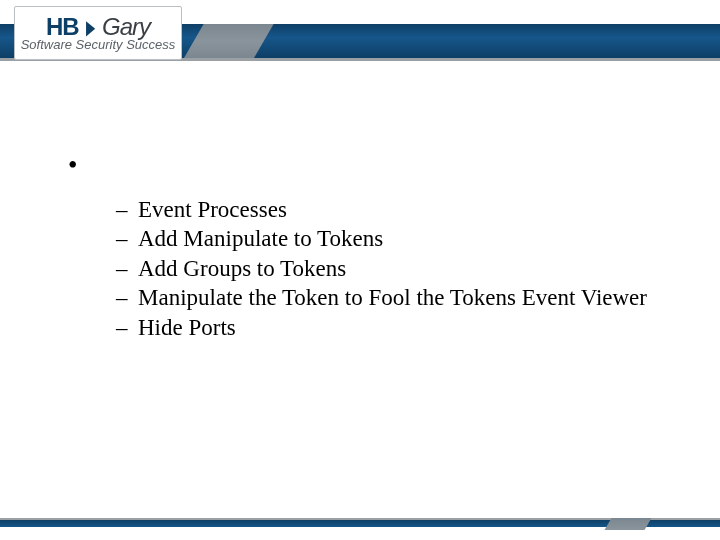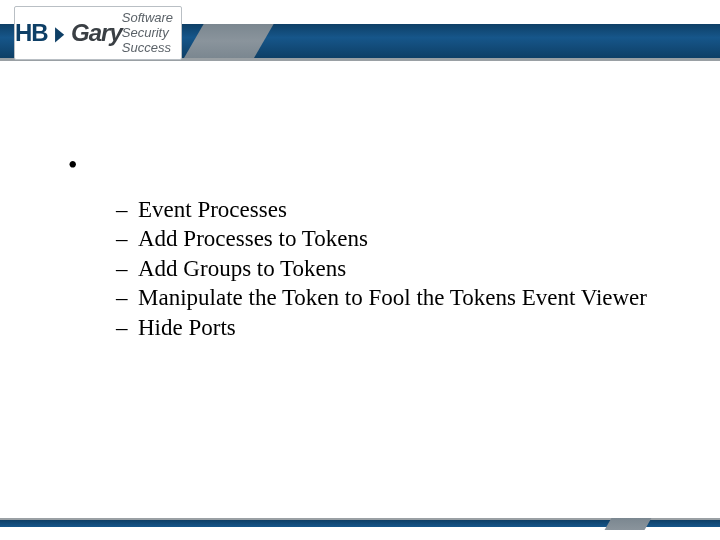--- a/index.html
+++ b/index.html
@@ -47,21 +47,21 @@
   .logo {
     position: absolute;
     top: 6px;
     left: 14px;
     width: 168px;
     height: 54px;
     background: #fff;
     border: 1px solid #b9bfc4;
     border-radius: 2px;
     display: flex;
-    flex-direction: row;
+    flex-direction: column;
     align-items: center;
     justify-content: center;
     font-family: Arial, Helvetica, sans-serif;
     z-index: 2;
   }
   .logo-top {
     display: flex;
     align-items: center;
     gap: 4px;
     line-height: 1;
@@ -72,21 +72,21 @@
     color: #0e3f66;
     letter-spacing: -1px;
   }
   .logo-arrow {
     color: #0e3f66;
     font-size: 20px;
     line-height: 1;
     transform: scaleX(0.6);
   }
   .logo-gary {
-    font-weight: 700;
+    font-weight: 400;
     font-size: 24px;
     color: #3a3f44;
     font-style: italic;
     letter-spacing: -1px;
   }
   .logo-tag {
     font-size: 13px;
     font-style: italic;
     color: #5b6268;
     margin-top: -2px;
@@ -178,21 +178,21 @@
     <div class="top-item">
       <span class="bullet">•</span>
     </div>
     <div class="sub-list">
       <div class="sub-item">
         <span class="dash">–</span>
         <span class="txt">Event Processes</span>
       </div>
       <div class="sub-item">
         <span class="dash">–</span>
-        <span class="txt">Add Processes to Tokens</span>
+        <span class="txt">Add Manipulate to Tokens</span>
       </div>
       <div class="sub-item">
         <span class="dash">–</span>
         <span class="txt">Add Groups to Tokens</span>
       </div>
       <div class="sub-item">
         <span class="dash">–</span>
         <span class="txt">Manipulate the Token to Fool the Tokens Event Viewer</span>
       </div>
       <div class="sub-item">

